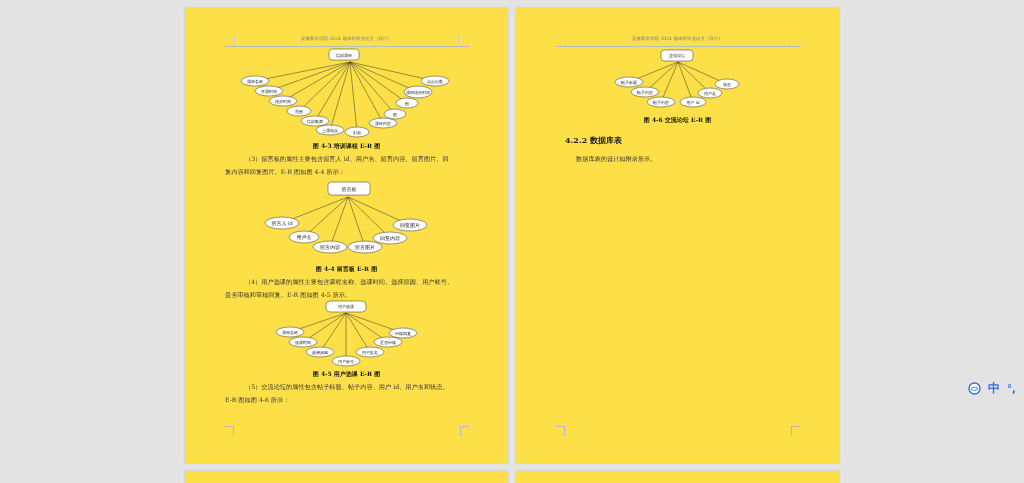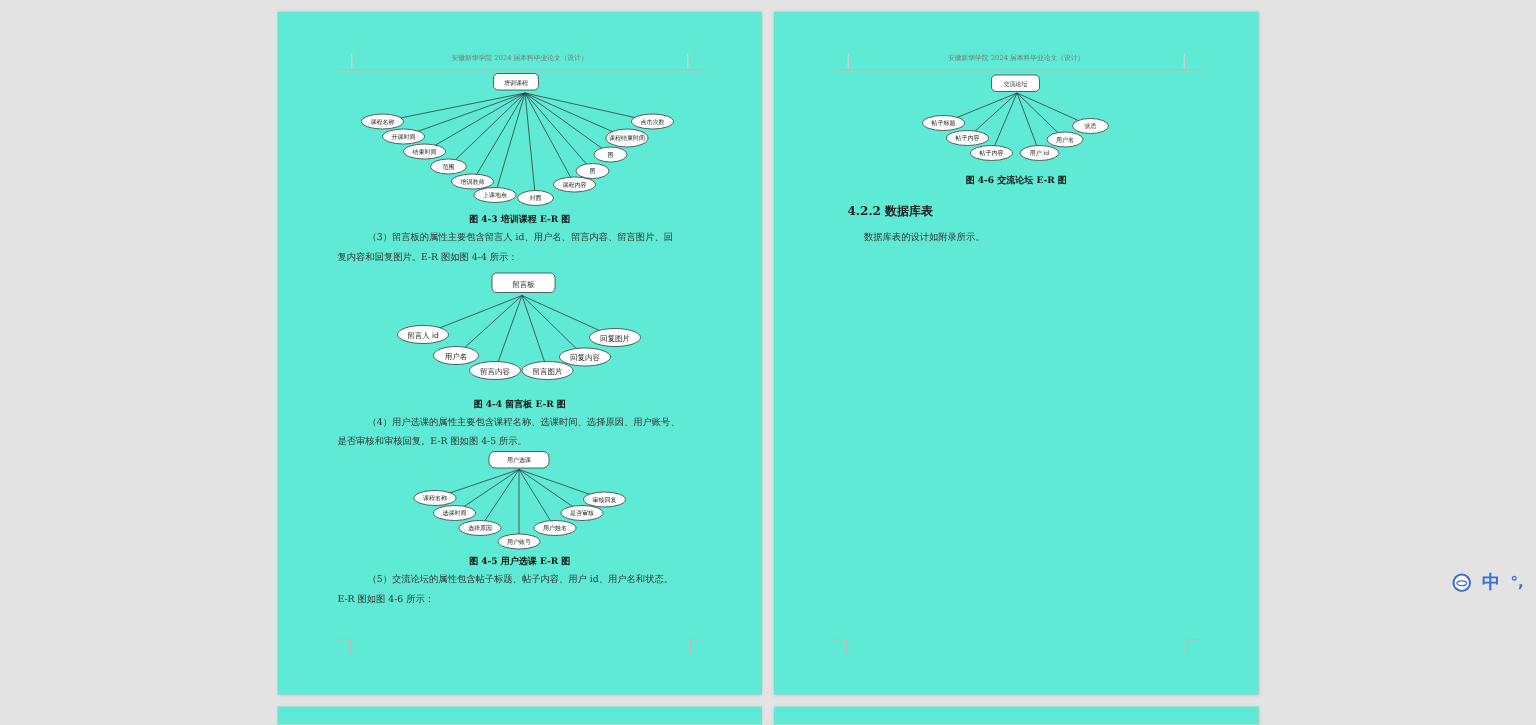--- a/index.html
+++ b/index.html
@@ -1,17 +1,17 @@
 <!DOCTYPE html>
 <html><head>
 <meta charset="utf-8">
 <style>
   html,body{margin:0;padding:0;}
   body{width:1024px;height:483px;background:#e3e3e3;position:relative;overflow:hidden;font-family:"DejaVu Serif","Liberation Serif",serif;color:#222;}
-  .page{position:absolute;background:#5eead4;box-shadow:0 0 2px rgba(0,0,0,0.18);}
+  .page{position:absolute;background:#fde047;box-shadow:0 0 2px rgba(0,0,0,0.18);}
   .hdr-line{position:absolute;height:0;border-top:1px solid #bbb;}
   .hdr-tick{position:absolute;width:0;border-left:1px solid #ccc;}
   .hdr-text{position:absolute;font-size:4.5px;color:#777;text-align:center;white-space:nowrap;}
   .corner{position:absolute;width:8px;height:9px;}
   .corner.l{border-top:1px solid #bbb;border-right:1px solid #bbb;}
   .corner.r{border-top:1px solid #bbb;border-left:1px solid #bbb;}
   .cap{position:absolute;font-size:6px;font-weight:bold;text-align:center;white-space:nowrap;color:#111;}
   .para{position:absolute;font-size:6.2px;line-height:13px;color:#333;white-space:nowrap;}
   .h422{position:absolute;font-size:8px;font-weight:bold;color:#222;white-space:nowrap;}
   svg text{font-family:"DejaVu Sans","Liberation Sans",sans-serif;fill:#222;}

